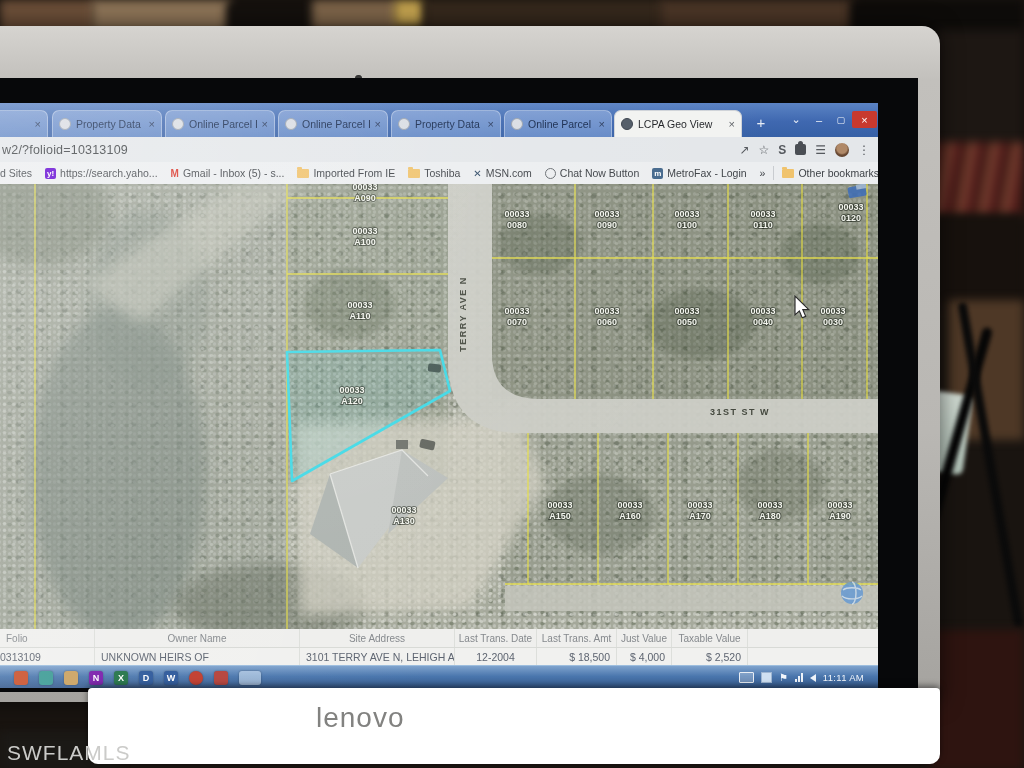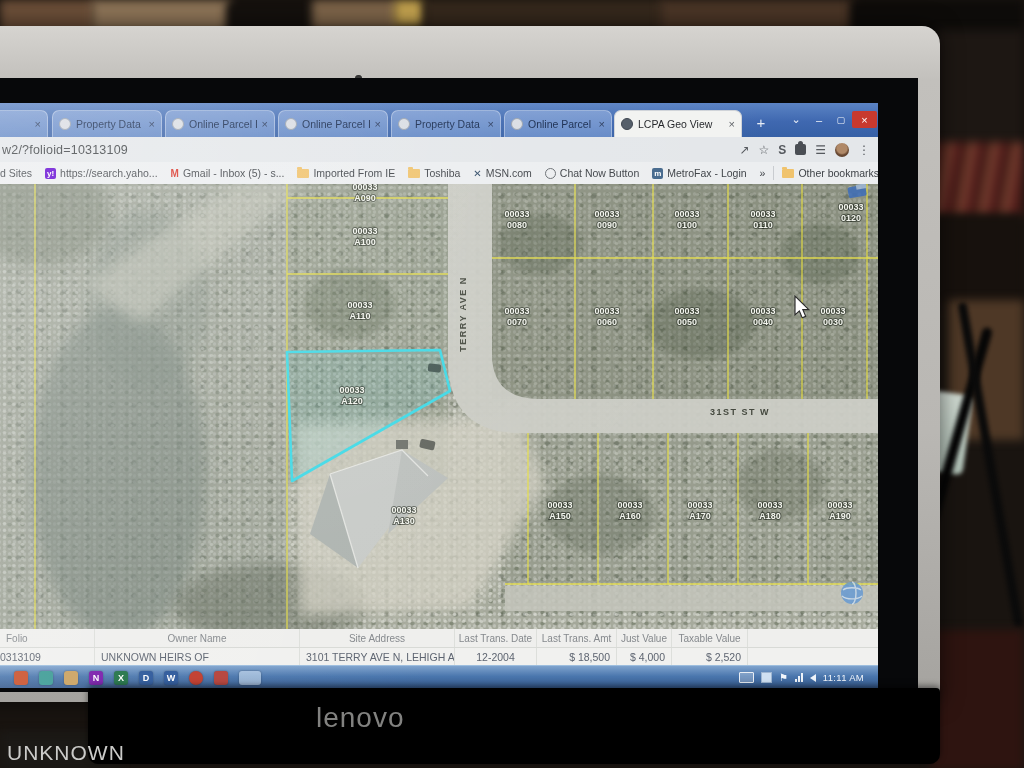--- a/index.html
+++ b/index.html
@@ -87,21 +87,21 @@
   .tsq{width:9px;height:9px;background:#cfe0f2;border:1px solid #9fb6d2;}
   .netbars{display:flex;align-items:flex-end;gap:1px;}
   .netbars i{display:block;width:2px;background:#eef3f9;}
   .spk{width:0;height:0;border-top:4px solid transparent;border-bottom:4px solid transparent;border-right:6px solid #eef3f9;}
   .clock{font-size:9.5px;letter-spacing:.3px;}
   
   .glare{position:absolute;left:0;top:103px;width:878px;height:585px;pointer-events:none;
          background:linear-gradient(100deg,rgba(255,255,255,.17) 0%,rgba(255,255,255,.05) 28%,rgba(255,255,255,0) 55%),
                     radial-gradient(ellipse at 22% 12%,rgba(255,255,255,.13),transparent 60%);}
   
-  .base{position:absolute;left:88px;top:688px;width:852px;height:76px;background:#000000;
+  .base{position:absolute;left:88px;top:688px;width:852px;height:76px;background:#ffffff;
         border-radius:4px 4px 10px 10px;box-shadow:0 -2px 6px rgba(0,0,0,.5);}
   .brand{position:absolute;left:228px;top:14px;color:#828280;font-size:28px;letter-spacing:1px;}
   .watermark{position:absolute;left:7px;bottom:3px;color:#cbcbc9;font-size:21px;letter-spacing:1px;z-index:60;}
 </style>
 </head>
 <body>
 
 <div class="photo">
 
   <div class="blob" style="left:0;top:0;width:95px;height:36px;background:#6b4e38;"></div>
@@ -410,14 +410,14 @@
       </div>
     </div>
 
     <div class="glare" style="top:0;"></div>
   </div>
 
   <div class="base">
     <div class="brand">lenovo</div>
   </div>
 
-  <div class="watermark">UNKNOWN</div>
+  <div class="watermark">SWFLAMLS</div>
 </div>
 
 </body></html>

